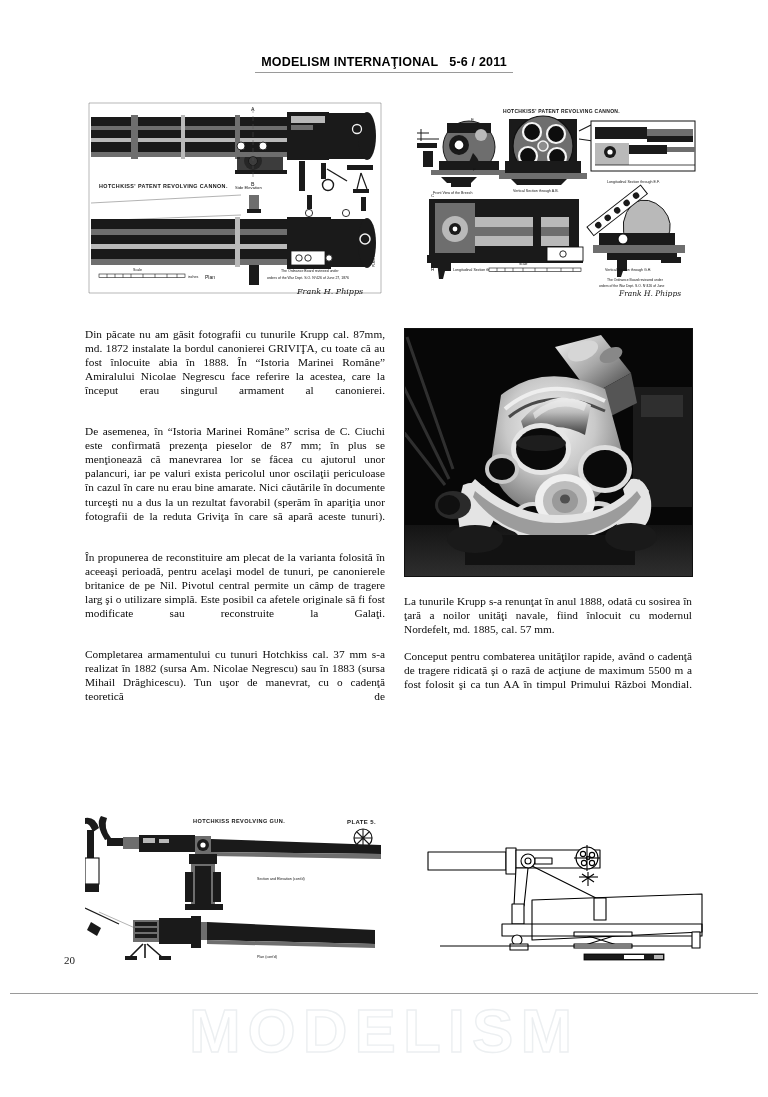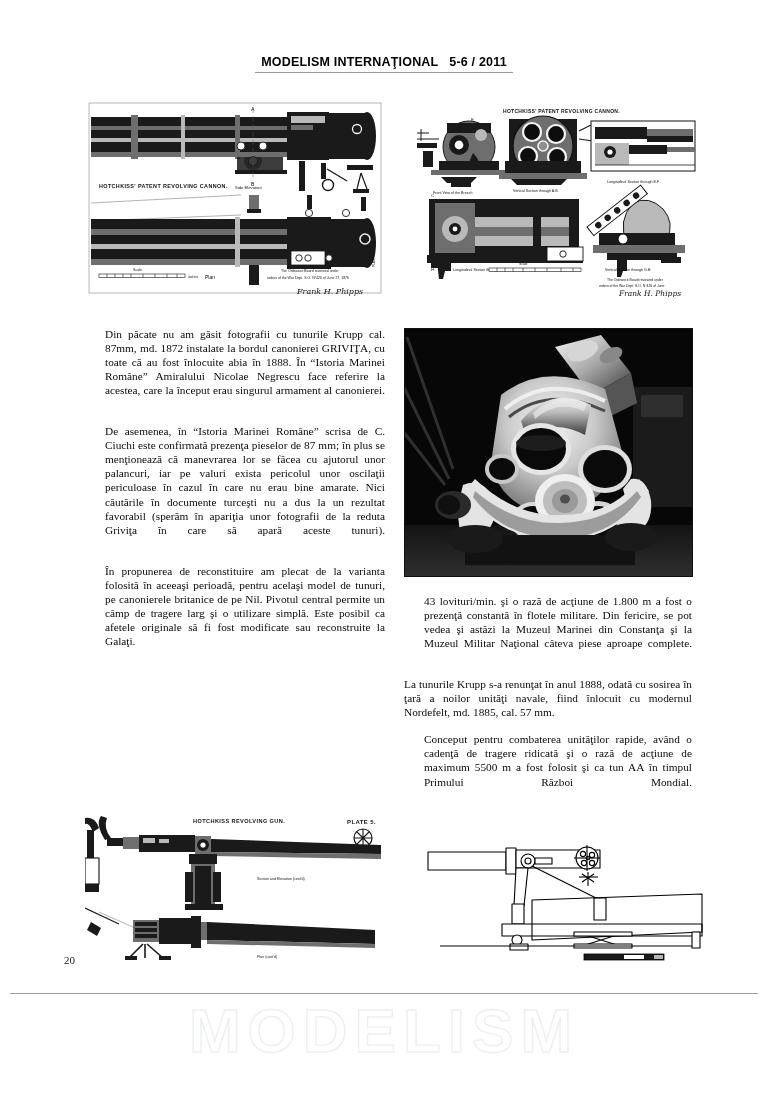--- a/index.html
+++ b/index.html
@@ -93,21 +93,21 @@
     color: #0a0a0a;
     hyphens: manual;
   }
   #col-left  { left: 85px;  top: 327px; width: 300px; }
   #col-right { left: 404px; top: 594px; width: 288px; }
 
   .col p { margin: 0 0 13px 0; }
   .col p:last-child { margin-bottom: 0; }
 
   
-  .col p.j { text-align: justify; text-justify: inter-word; margin-left: 20px; }
+  .col p.j { text-align: justify; text-justify: inter-word; }
   .col p.j::after { content: ""; display: inline-block; width: 100%; }
 
   
   .dk { fill: #1a1a1a; }
   .md { fill: #6e6e6e; }
   .lt { fill: #b9b9b9; }
   .ln { stroke: #1a1a1a; fill: none; }
   .thin { stroke: #1a1a1a; stroke-width: .7; fill: none; }
   .hair { stroke: #555; stroke-width: .45; fill: none; }
   .cap  { font-family: "Liberation Sans", sans-serif; fill: #141414; }
@@ -546,24 +546,24 @@
         <rect x="200" y="127" width="20" height="4" fill="#ffffff"></rect>
         <rect x="230" y="127" width="9" height="4" fill="#b5b5b5"></rect>
       </g>
     </svg>
   </div>
 
   <div class="col" id="col-left">
     <p class="j">Din păcate nu am găsit fotografii cu tunurile Krupp cal. 87mm, md. 1872 instalate la bordul canonierei GRIVIŢA, cu toate că au fost înlocuite abia în 1888. În “Istoria Marinei Române” Amiralului Nicolae Negrescu face referire la acestea, care la început erau singurul armament al canonierei.</p>
     <p class="j">De asemenea, în “Istoria Marinei Române” scrisa de C. Ciuchi este confirmată prezenţa pieselor de 87 mm; în plus se menţionează că manevrarea lor se făcea cu ajutorul unor palancuri, iar pe valuri exista pericolul unor oscilaţii periculoase în cazul în care nu erau bine amarate. Nici căutările în documente turceşti nu a dus la un rezultat favorabil (sperăm în apariţia unor fotografii de la reduta Griviţa în care să apară aceste tunuri).</p>
     <p class="j">În propunerea de reconstituire am plecat de la varianta folosită în aceeaşi perioadă, pentru acelaşi model de tunuri, pe canonierele britanice de pe Nil. Pivotul central permite un câmp de tragere larg şi o utilizare simplă. Este posibil ca afetele originale să fi fost modificate sau reconstruite la Galaţi.</p>
+    <p class="j">Completarea armamentului cu tunuri Hotchkiss cal. 37 mm s-a realizat în 1882 (sursa Am. Nicolae Negrescu) sau în 1883 (sursa Mihail Drăghicescu). Tun uşor de manevrat, cu o cadenţă teoretică de</p>
   </div>
 
   <div class="col" id="col-right">
-    <p class="j">43 lovituri/min. şi o rază de acţiune de 1.800 m a fost o prezenţă constantă în flotele militare. Din fericire, se pot vedea şi astăzi la Muzeul Marinei din Constanţa şi la Muzeul Militar Naţional câteva piese aproape complete.</p>
     <p>La tunurile Krupp s-a renunţat în anul 1888, odată cu sosirea în ţară a noilor unităţi navale, fiind înlocuit cu modernul Nordefelt, md. 1885, cal. 57 mm.</p>
     <p class="j">Conceput pentru combaterea unităţilor rapide, având o cadenţă de tragere ridicată şi o rază de acţiune de maximum 5500 m a fost folosit şi ca tun AA în timpul Primului Război Mondial.</p>
   </div>
 
   <div id="footer-rule"></div>
   <div id="page-number">20</div>
   <div id="watermark">MODELISM</div>
 
 </div>
 

